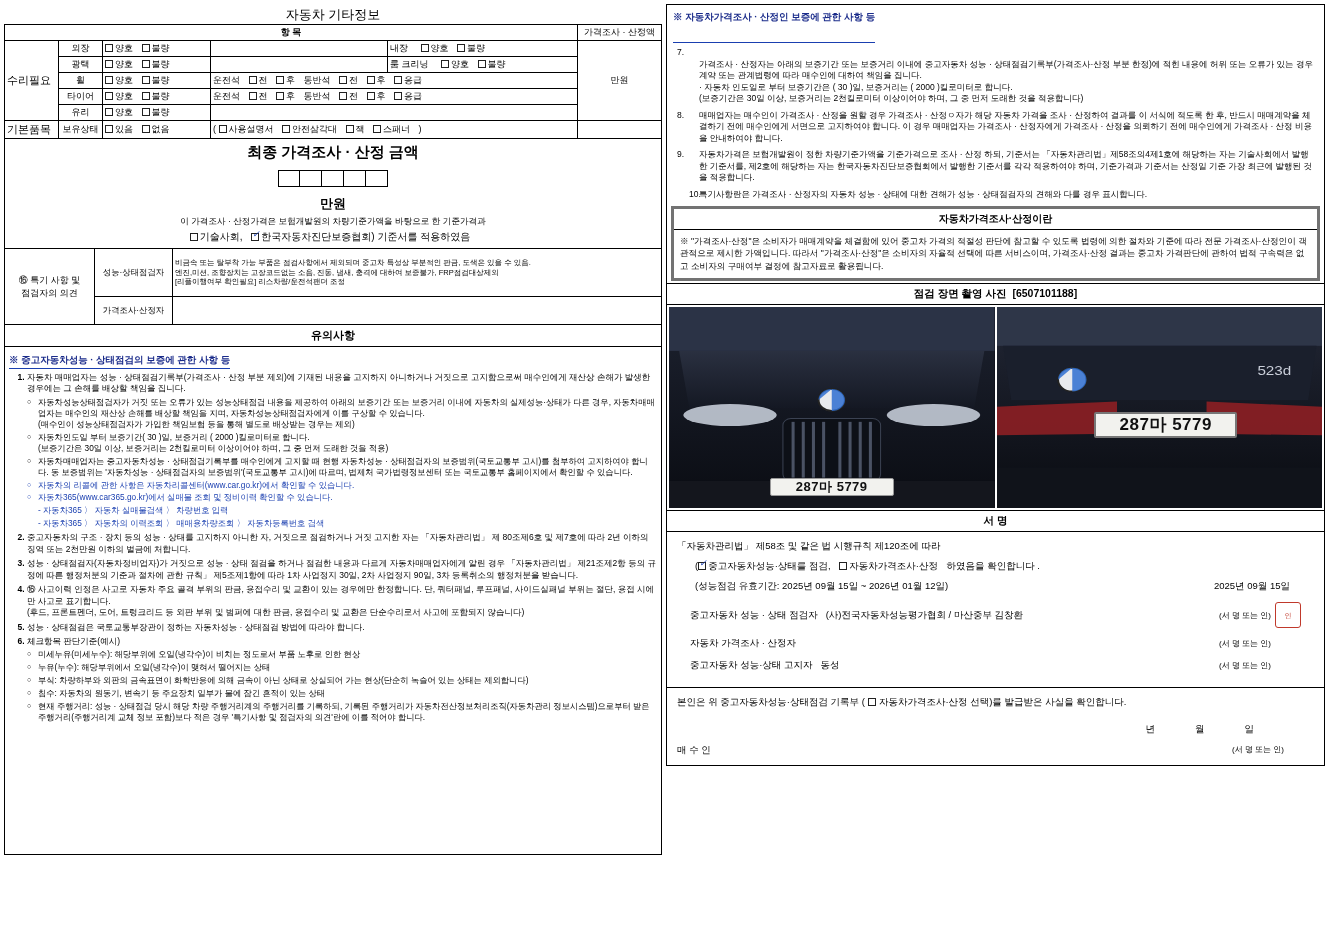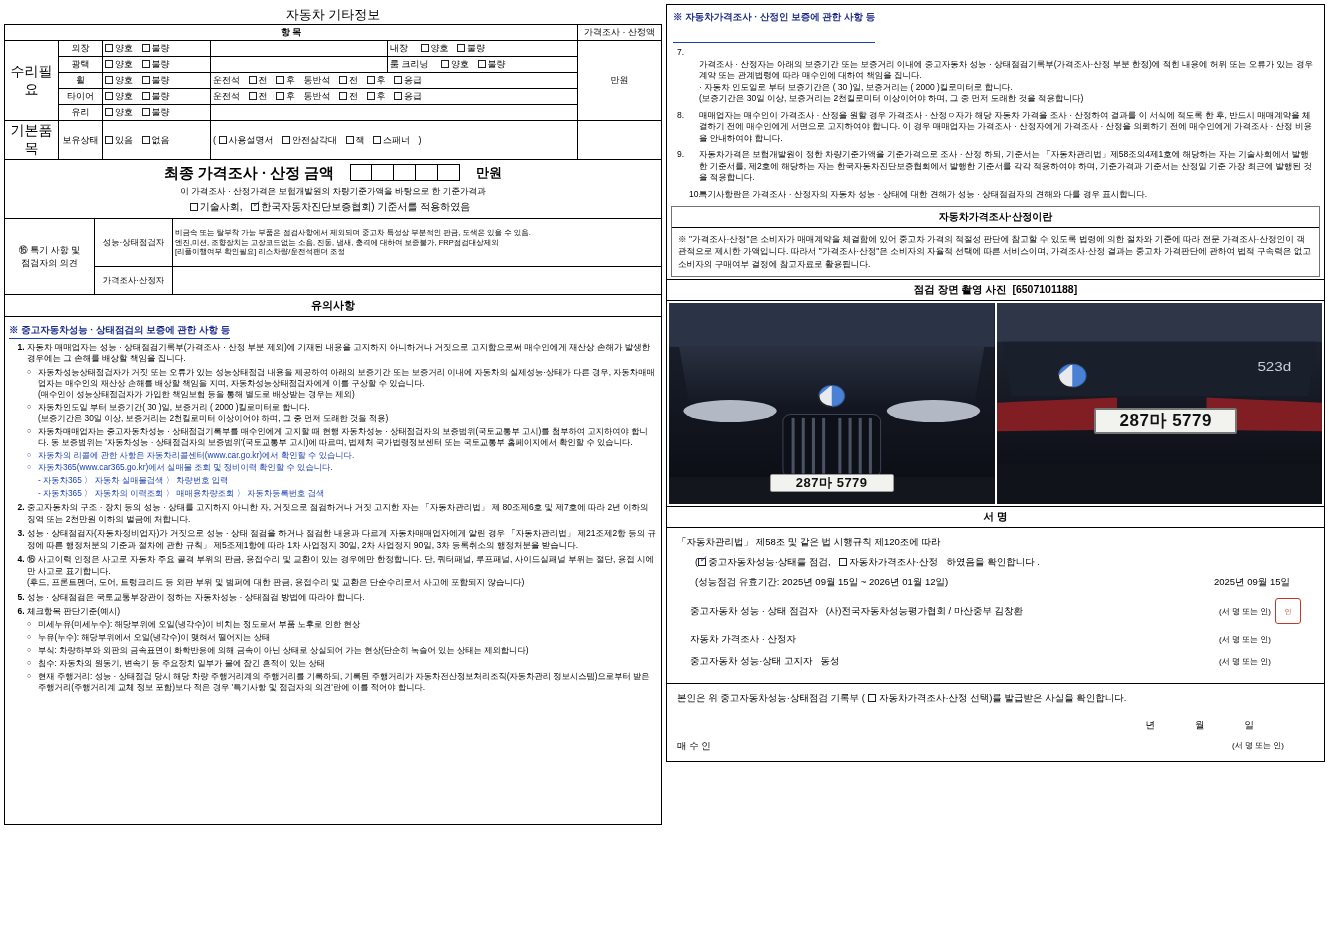--- a/index.html
+++ b/index.html
@@ -13,33 +13,33 @@
   .page { display:flex; width:1329px; height:938px; padding:4px; gap:4px; }
   .col-left { width:658px; }
   .col-right { width:659px; }
 
   table { border-collapse:collapse; width:100%; }
   td, th { border:1px solid #000; padding:1px 2px; vertical-align:middle; }
 
   .ttl-main { text-align:center; font-size:13px; font-weight:normal; padding:2px 0 0 0; }
   .ttl-sub { text-align:center; font-size:8px; padding-bottom:2px; }
   .c { text-align:center; }
-  .b { font-weight:bold;font-family:Liberation Serif, serif; }
+  .b { font-weight:bold; }
   .nb { border:none; }
 
   .chk { display:inline-block; width:8px; height:8px; border:1px solid #222; margin-right:2px;
          vertical-align:-1px; background:#fff; }
   .opt { white-space:nowrap; margin-right:6px; display:inline-block; }
   .checked-mark { position:relative; }
   .checked-mark:after{ content:"✓"; position:absolute; left:0px; top:-5px; font-size:9px; color:#1a3fb0; }
 
-  .row-label { width:54px; text-align:center; font-size:14px; }
+  .row-label { width:54px; text-align:left; font-size:11px; }
   .sub-label { width:44px; text-align:center; }
 
-  .price-box { display:flex; align-items:flex-start; justify-content:center; gap:16px; }
+  .price-box { display:flex; align-items:center; justify-content:center; gap:8px;flex-direction:column; }
   .price-cells { display:flex; }
   .price-cells span { display:block; width:22px; height:17px; border:1px solid #000; border-left:none; }
   .price-cells span:first-child { border-left:1px solid #000; }
 
   .notice-title { text-align:center; font-weight:bold; font-size:11px; padding:3px 12px; }
   .sec-head { font-weight:bold; font-size:9.5px; border-bottom:1px solid #1a3fb0; display:inline-block;
               color:#1a2b8a; margin:3px 0 3px 2px; padding-bottom:1px;}
   ol.notes { margin:0; padding:0 2px 0 20px; }
   ol.notes > li { margin-bottom:3px; font-size:8.5px; line-height:1.35; }
   ol.notes > li::marker { font-weight:bold; }
@@ -48,21 +48,21 @@
   ul.sub li:before { content:"○"; position:absolute; left:0; top:0; font-size:7px; }
   ul.sub li.plain:before { content:""; }
   .blue { color:#1a3fb0; }
   .ind { padding-left:11px; display:block; }
 
   .right-sec-head { font-weight:bold; font-size:9.5px; color:#1a2b8a; border-bottom:1px solid #1a3fb0;
                     display:inline-block; padding-bottom:18px; margin:2px 0 4px 2px; }
   ol.rnotes { margin:0; padding:0 4px 0 22px; }
   ol.rnotes > li { font-size:8.5px; line-height:1.36; margin-bottom:5px; }
 
-  .box-def { border:1px solid #737373; margin-top:4px; }
+  .box-def { border:3px solid #737373; margin-top:4px; }
   .box-def .hd { text-align:center; font-weight:bold; font-size:10px; padding:3px 0; border-bottom:1px solid #000;}
   .box-def .bd { padding:5px 6px; font-size:8.6px; line-height:1.5; }
 
   .photo-hd { border:1px solid #000; border-top:none; text-align:center; font-weight:bold; font-size:10.5px; padding:3px 0; }
   .photos { display:flex; gap:2px; border:1px solid #000; border-top:none; padding:2px; }
   .photo { width:50%; height:201px; position:relative; overflow:hidden; background:#0a0a12; }
 
   .sign-hd { border:1px solid #000; border-top:none; text-align:center; font-weight:bold; font-size:10.5px; padding:3px 16px; }
   .sign-body { border:1px solid #000; border-top:none; padding:8px 10px 6px 10px; font-size:9.5px; }
   .sign-body p { margin:0 0 7px 0; }

